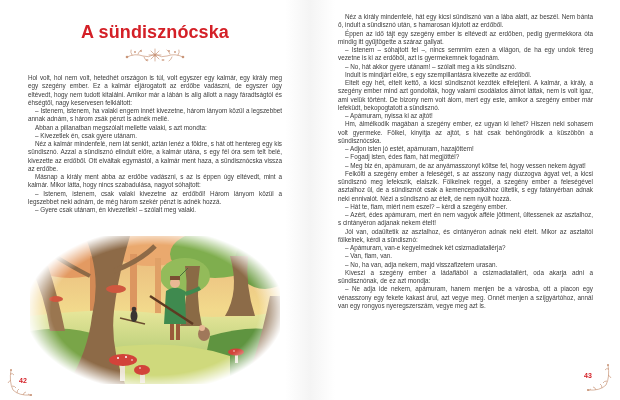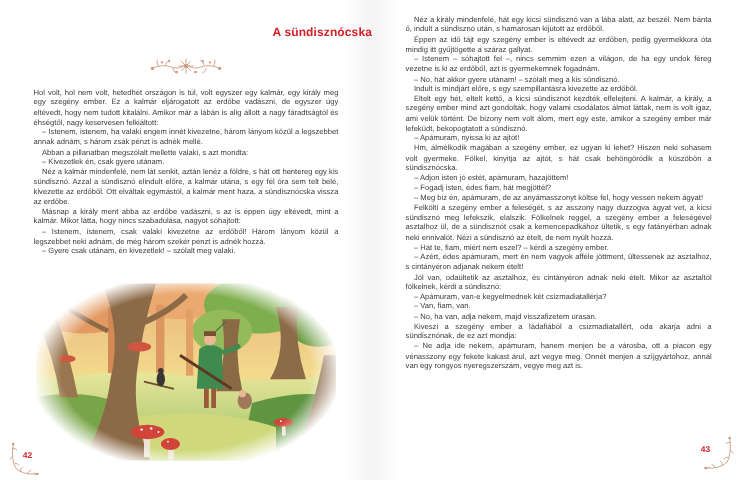--- a/index.html
+++ b/index.html
@@ -3,22 +3,22 @@
 <meta charset="utf-8">
 <style>
   html, body { margin: 0; padding: 0; background: #ffffff; }
   body { width: 620px; height: 400px; overflow: hidden; position: relative;
          font-family: "Liberation Sans", sans-serif; color: #3a3a3a; }
   .spread { position: absolute; left: 0; top: 0; width: 620px; height: 400px; background: #fdfdfd; }
   .page { position: absolute; top: 0; height: 400px; background: #ffffff; }
   .page-left { left: 0; width: 310px; background: linear-gradient(to right, #ffffff 92%, #f4f4f4 100%); }
   .page-right { left: 310px; width: 310px; background: linear-gradient(to left, #ffffff 92%, #f4f4f4 100%); }
 
-  .title { position: absolute; left: 0; width: 310px; top: 22px; text-align: right;
-           font-family: "Liberation Sans", sans-serif; font-weight: bold; font-size: 10px;
+  .title { position: absolute; left: 0; width: 310px; top: 22px; text-align: center;
+           font-family: "Liberation Sans", sans-serif; font-weight: bold; font-size: 18px;
            color: #d42027; letter-spacing: 0.1px; }
   .ornament { position: absolute; left: 123px; top: 47px; width: 64px; height: 16px; }
 
   .text { position: absolute; font-size: 6.35px; line-height: 8.25px; color: #3c3c3c;
           text-align: justify; font-family: "Liberation Sans", sans-serif; }
   .text p { margin: 0; text-indent: 7px; }
   .text p.noindent { text-indent: 0; }
   .left-text { left: 28px; top: 74px; width: 254px; }
   .right-text { left: 338px; top: 13px; width: 255px; }
 

